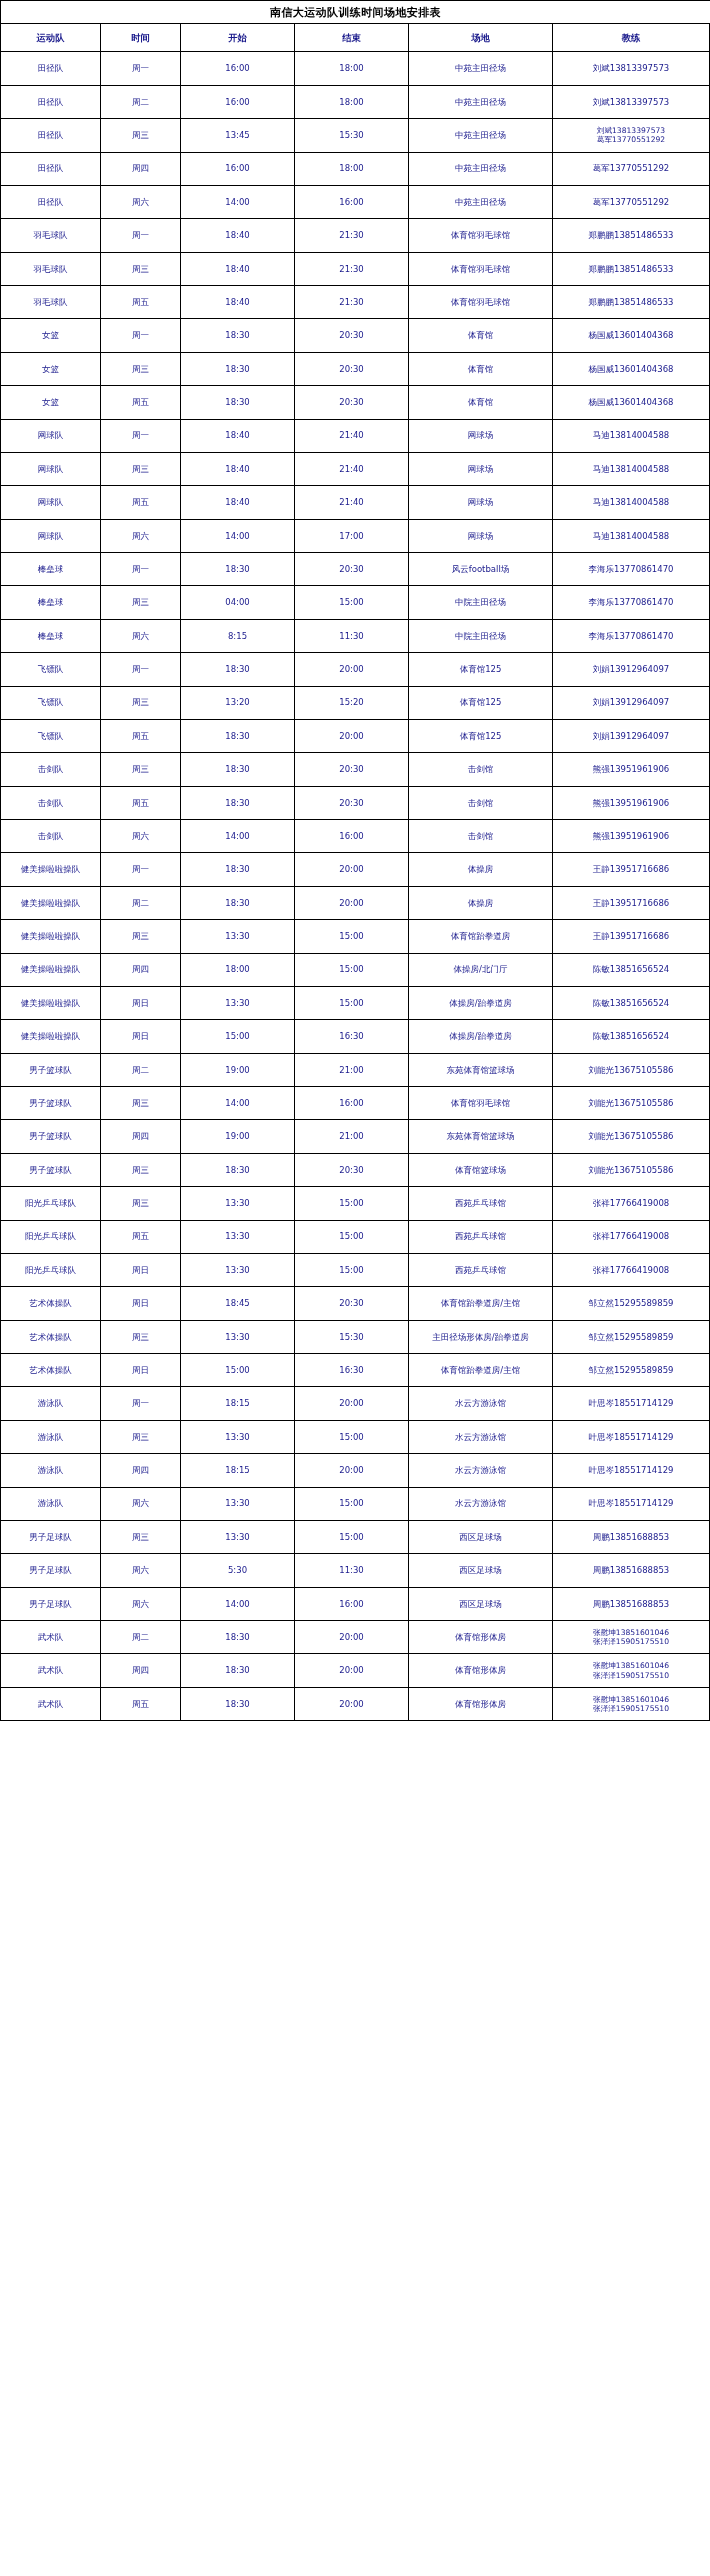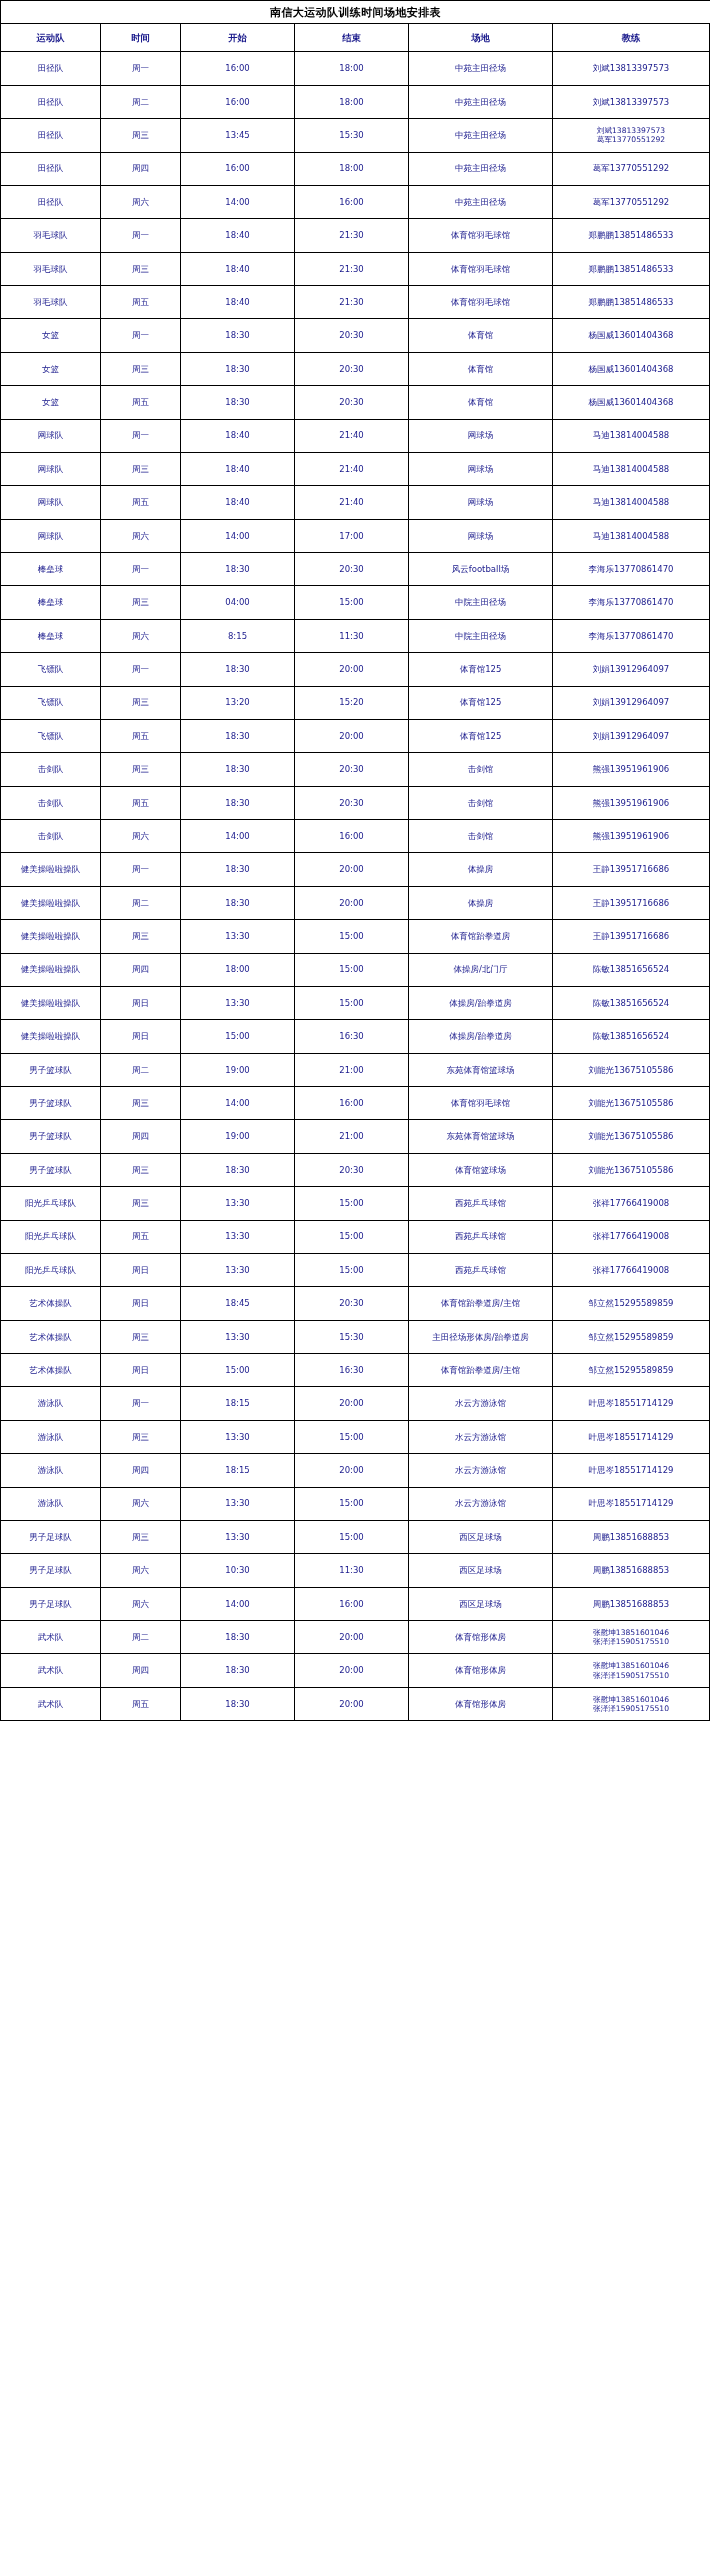--- a/index.html
+++ b/index.html
@@ -461,21 +461,21 @@
           <td class="team"><span>男子足球队</span></td>
           <td class="day"><span>周三</span></td>
           <td class="start"><span>13:30</span></td>
           <td class="end"><span>15:00</span></td>
           <td class="place"><span>西区足球场</span></td>
           <td class="coach"><span>周鹏13851688853</span></td>
         </tr>
         <tr>
           <td class="team"><span>男子足球队</span></td>
           <td class="day"><span>周六</span></td>
-          <td class="start"><span>10:30</span></td>
+          <td class="start"><span>5:30</span></td>
           <td class="end"><span>11:30</span></td>
           <td class="place"><span>西区足球场</span></td>
           <td class="coach"><span>周鹏13851688853</span></td>
         </tr>
         <tr>
           <td class="team"><span>男子足球队</span></td>
           <td class="day"><span>周六</span></td>
           <td class="start"><span>14:00</span></td>
           <td class="end"><span>16:00</span></td>
           <td class="place"><span>西区足球场</span></td>

